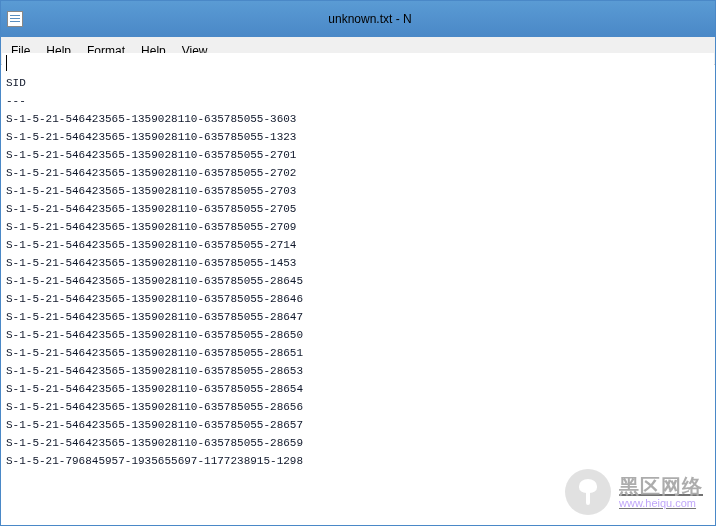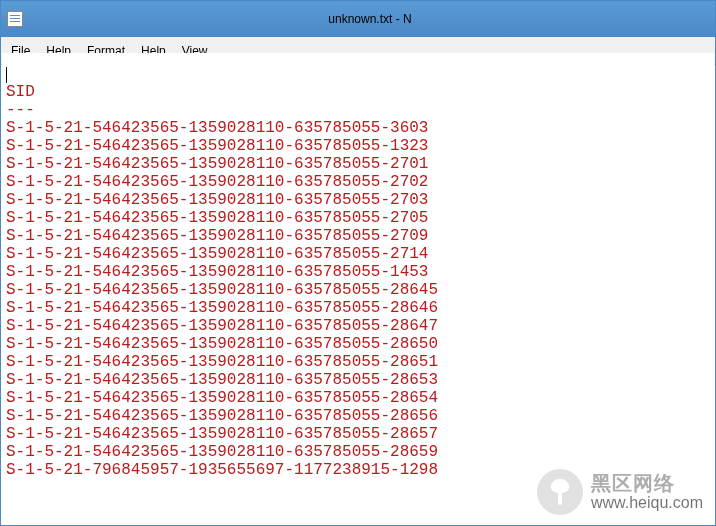--- a/index.html
+++ b/index.html
@@ -56,25 +56,25 @@
       padding: 2px 8px;
       cursor: default;
       font-size: 12px;
       color: #000;
     }
     .editor {
       position: absolute;
       left: 1px; right: 1px;
       top: 52px; bottom: 1px;
       background: #fff;
-      padding: 12px 4px;
+      padding: 2px 4px;
       font-family: Consolas, 'Courier New', monospace;
-      font-size: 16px;
+      font-size: 11px;
       line-height: 18px;
-      color: #b91c1c;
+      color: #0f172a;
       white-space: pre;
       overflow: hidden;
       outline: none;
     }
     .cursor-caret {
       display: inline-block;
       width: 1px;
       height: 16px;
       background: #000;
       vertical-align: text-bottom;
@@ -83,20 +83,21 @@
     @keyframes blink { 50% { opacity: 0; } }
     .watermark {
       position: absolute;
       right: 12px;
       bottom: 10px;
       display: flex;
       align-items: center;
       gap: 8px;
       opacity: 0.55;
       pointer-events: none;
+      text-decoration: underline;
     }
     .wm-logo {
       width: 46px; height: 46px;
       border-radius: 50%;
       background: #c9c9c9;
       position: relative;
     }
     .wm-logo::after {
       content: "";
       position: absolute;
@@ -114,22 +115,22 @@
       border-radius: 2px;
     }
     .wm-text { line-height: 1.1; }
     .wm-text .big {
       font-size: 20px;
       font-weight: 700;
       color: #6a6a6a;
       letter-spacing: 1px;
     }
     .wm-text .small {
-      font-size: 16px;
-      color: #000000;
+      font-size: 11px;
+      color: #8b5cf6;
     }
   </style>
 </head>
 <body>
 
 <div class="titlebar">
   <div class="app-icon"></div>
   <div class="title-text">unknown.txt - N</div>
 </div>
 

